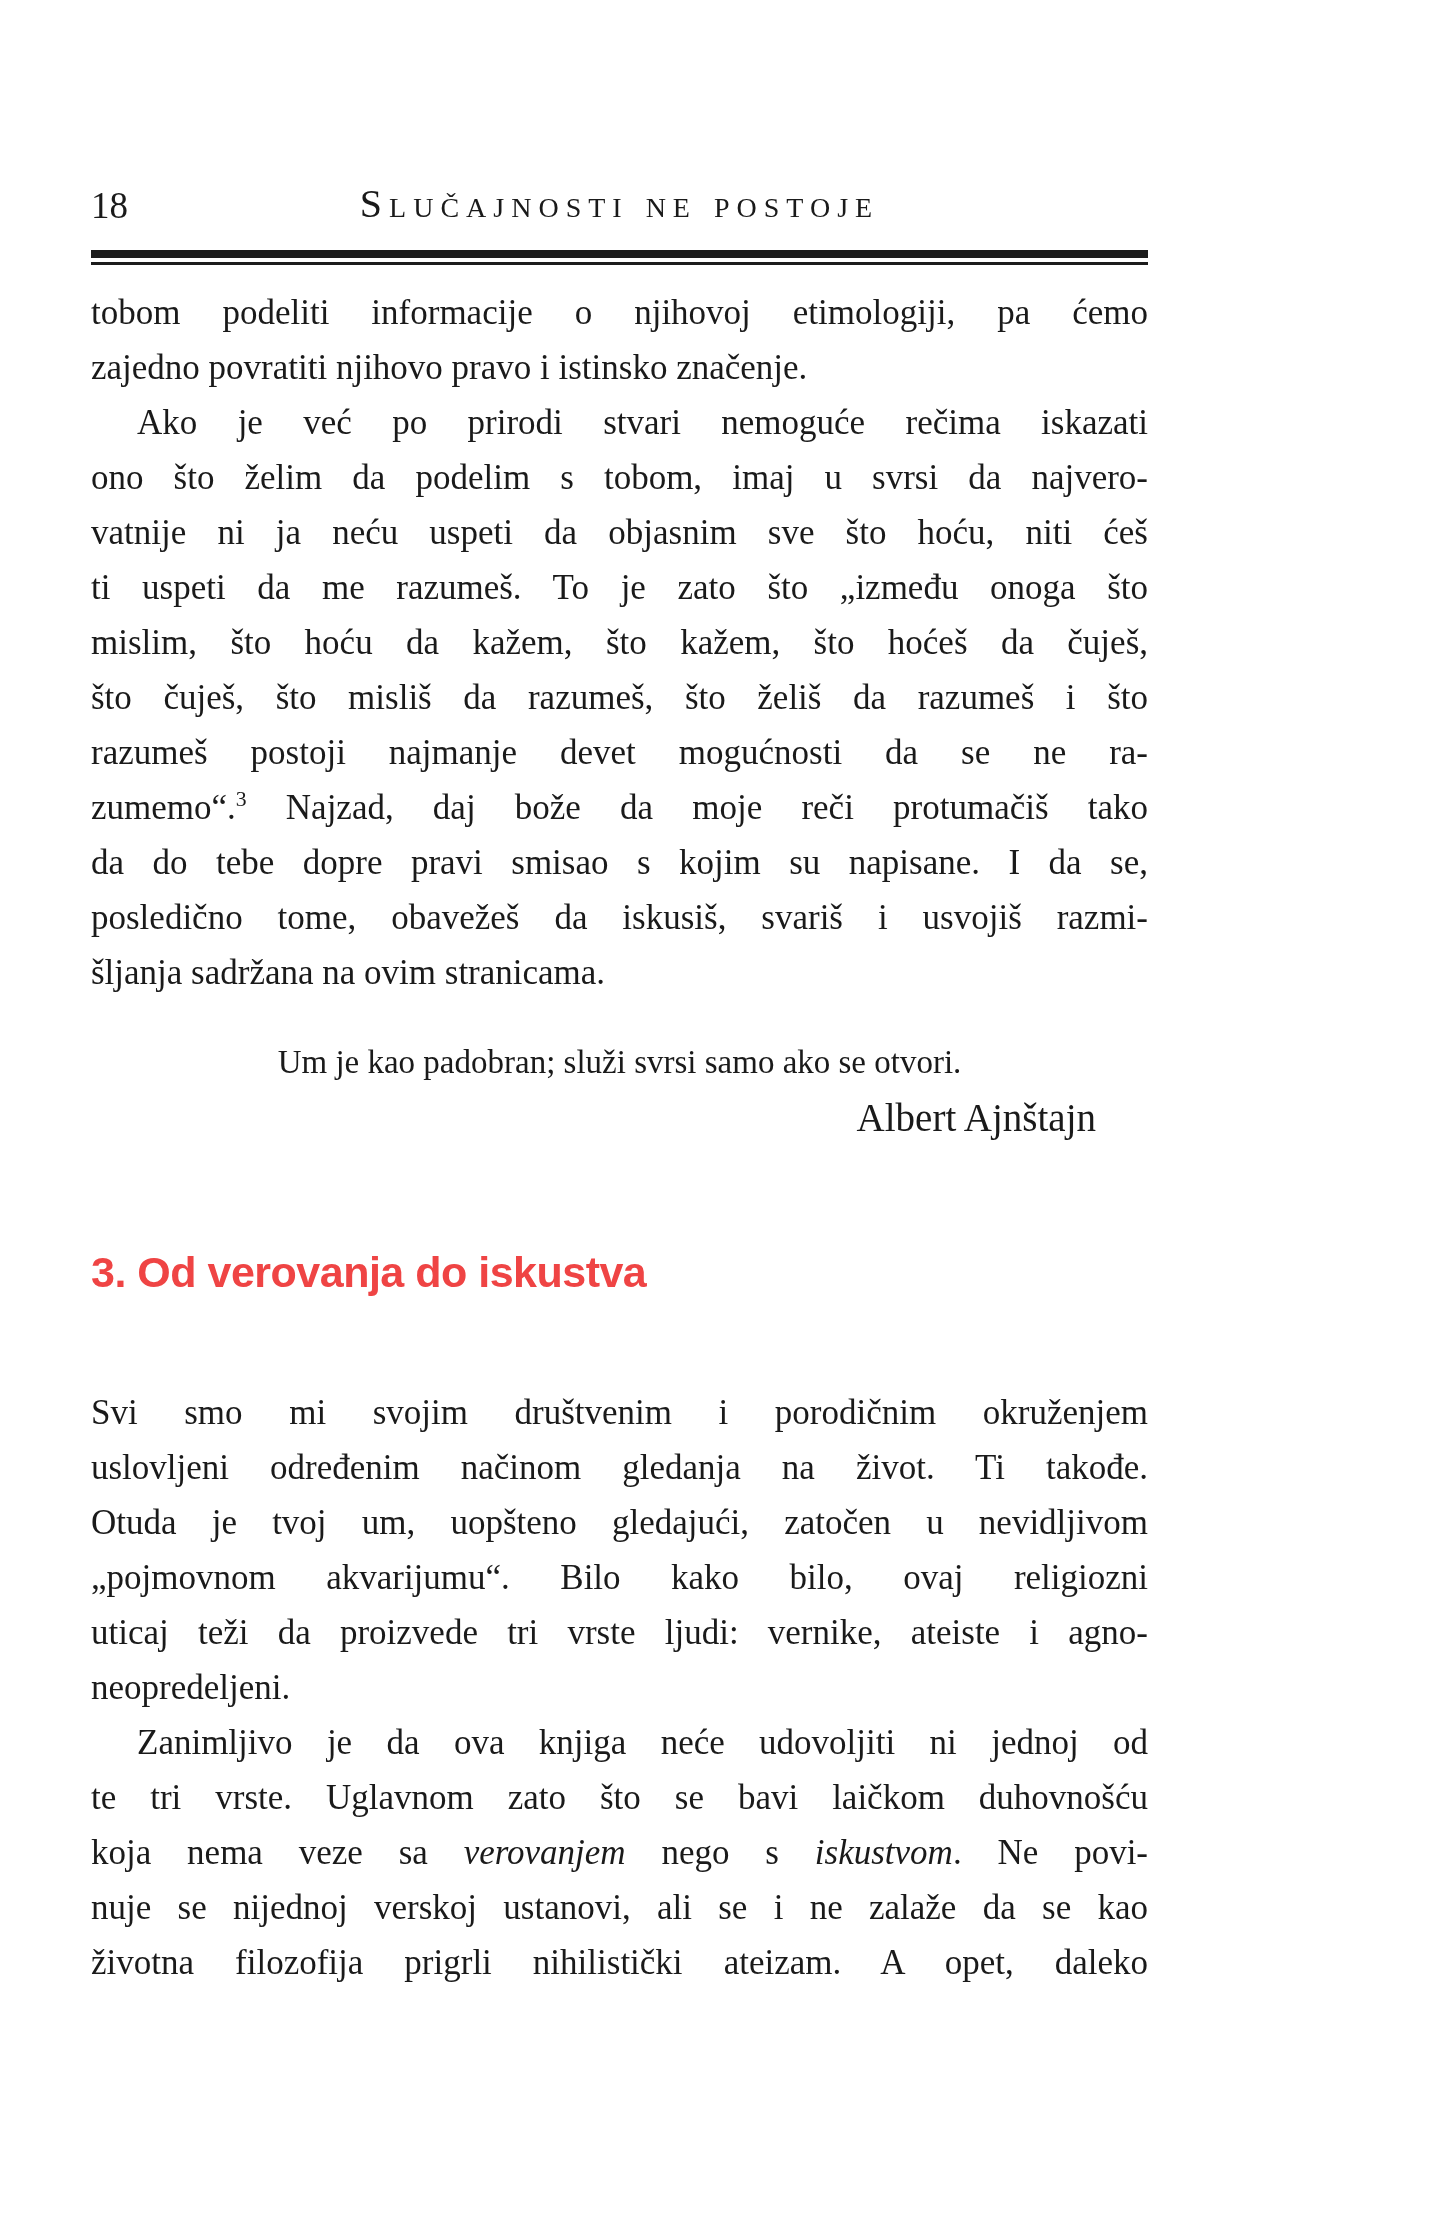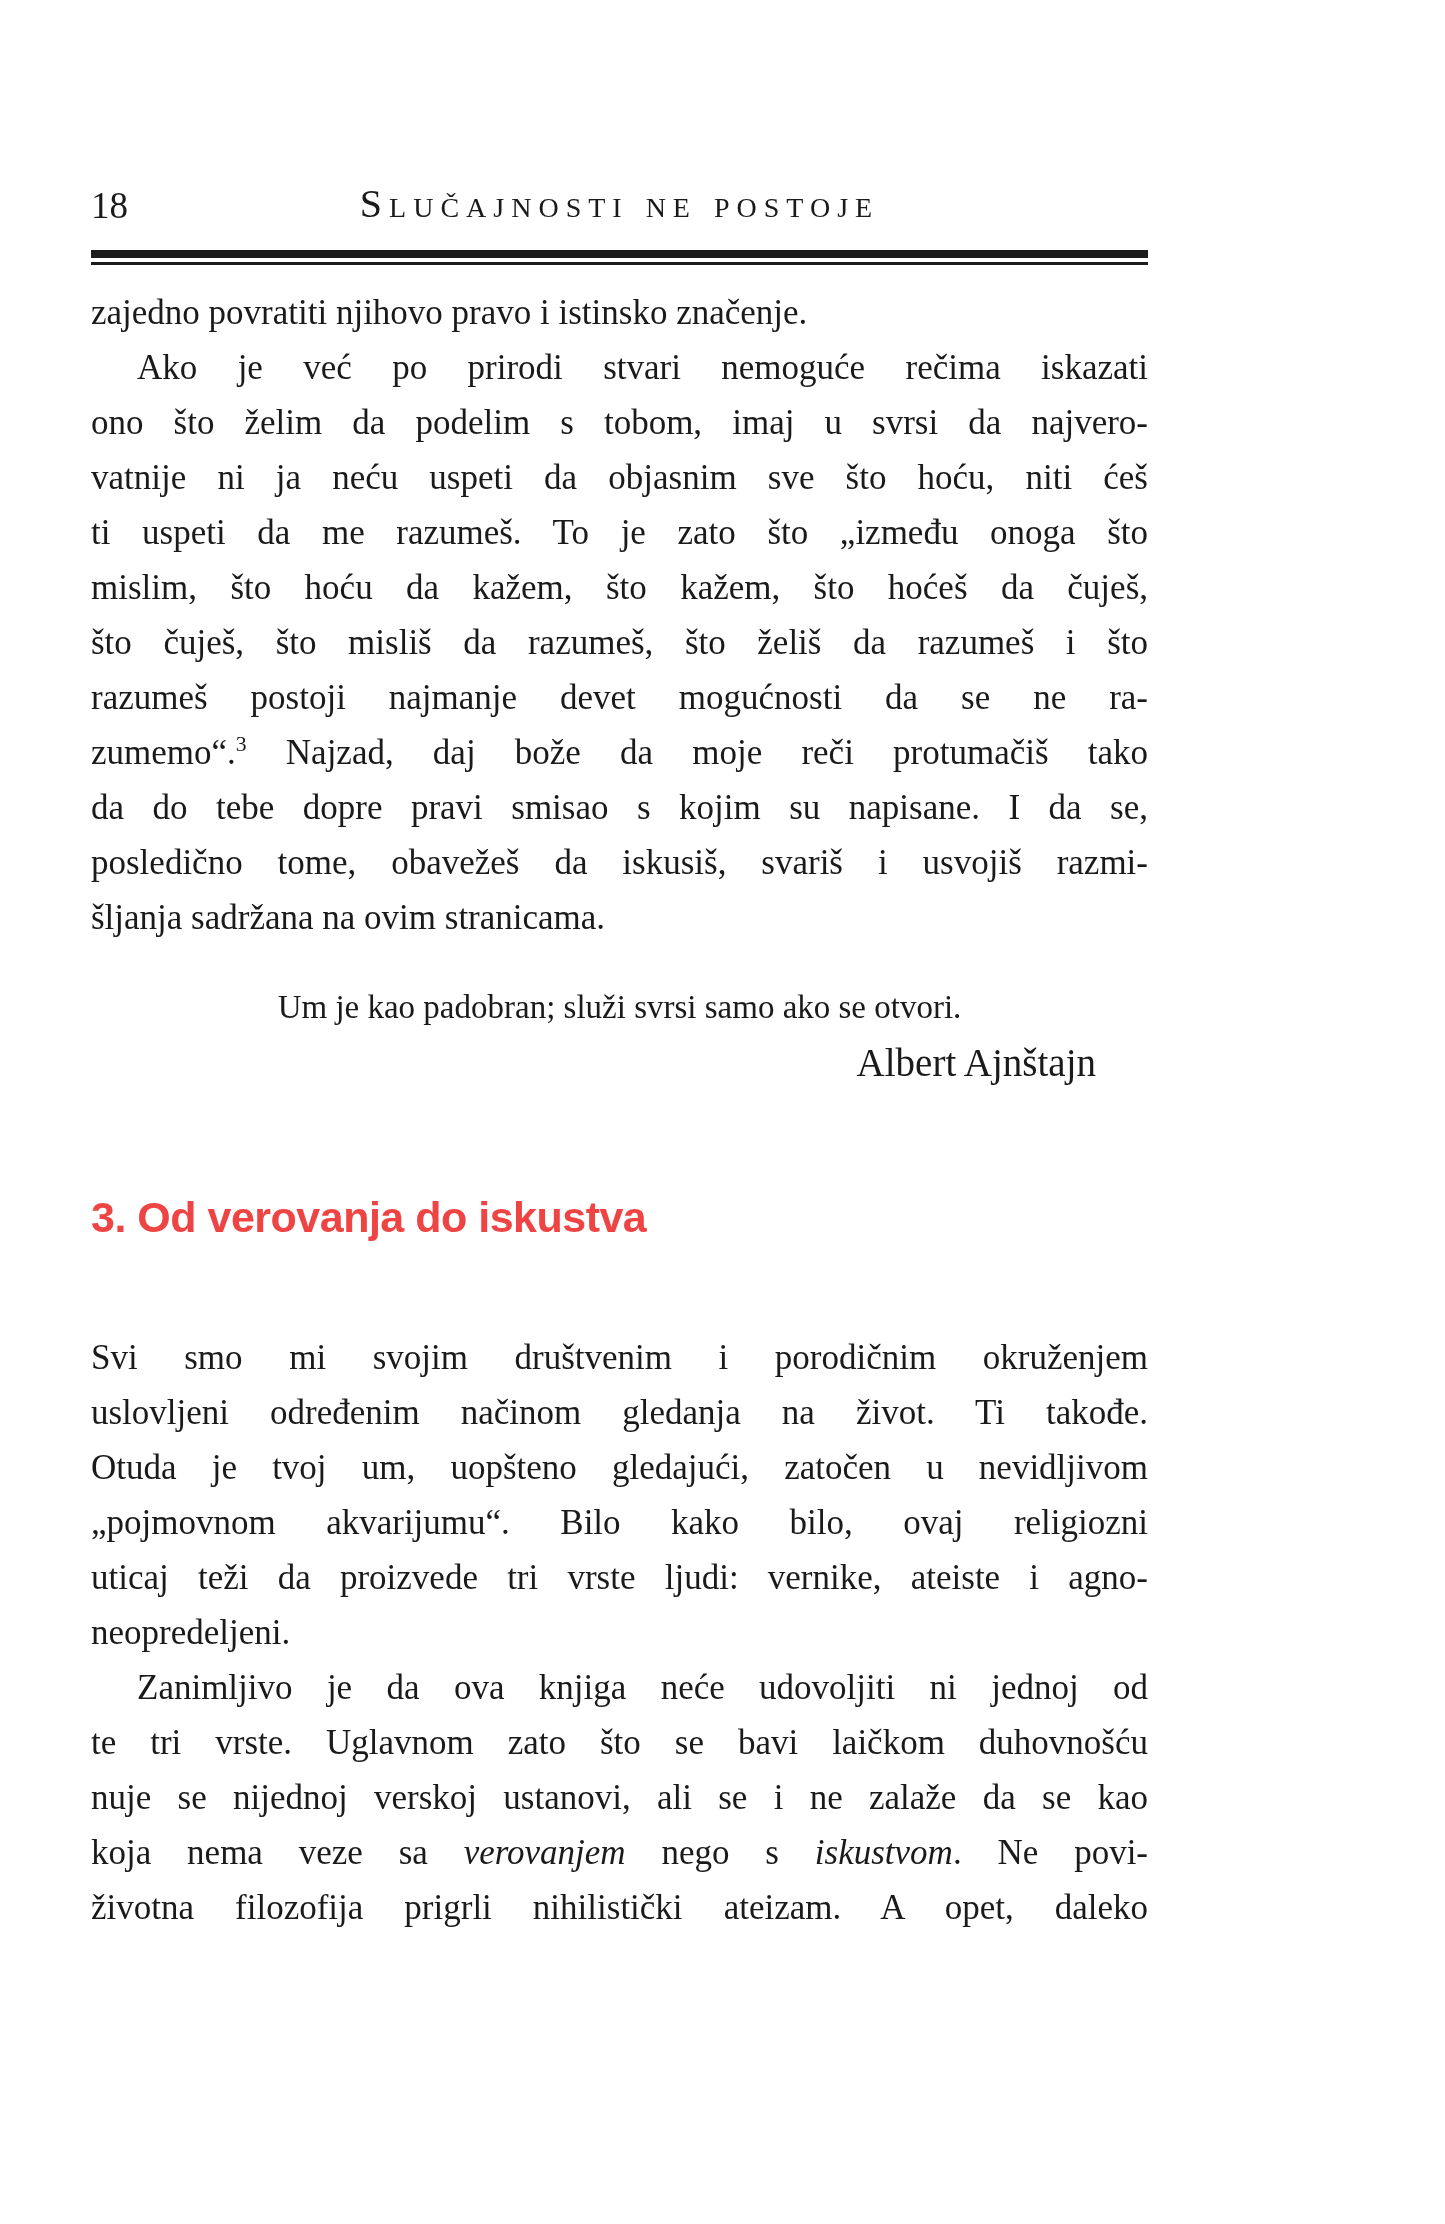--- a/index.html
+++ b/index.html
@@ -88,20 +88,21 @@
       <span class="running-title">Slučajnosti ne postoje</span>
     </div>
 
     <div class="rule">
       <div class="thick"></div>
       <div class="gap"></div>
       <div class="thin"></div>
     </div>
 
     <div class="body-block">
+        <div class="line"><span>tobom podeliti informacije o njihovoj etimologiji, pa ćemo</span></div>
         <div class="line last"><span>zajedno povratiti njihovo pravo i istinsko značenje.</span></div>
         <div class="line indent"><span>Ako je već po prirodi stvari nemoguće rečima iskazati</span></div>
         <div class="line"><span>ono što želim da podelim s tobom, imaj u svrsi da najvero-</span></div>
         <div class="line"><span>vatnije ni ja neću uspeti da objasnim sve što hoću, niti ćeš</span></div>
         <div class="line"><span>ti uspeti da me razumeš. To je zato što „između onoga što</span></div>
         <div class="line"><span>mislim, što hoću da kažem, što kažem, što hoćeš da čuješ,</span></div>
         <div class="line"><span>što čuješ, što misliš da razumeš, što želiš da razumeš i što</span></div>
         <div class="line"><span>razumeš postoji najmanje devet mogućnosti da se ne ra-</span></div>
         <div class="line"><span>zumemo“.</span><span class="sup">3</span><span> Najzad, daj bože da moje reči protumačiš tako</span></div>
         <div class="line"><span>da do tebe dopre pravi smisao s kojim su napisane. I da se,</span></div>
@@ -118,19 +119,19 @@
 
     <div class="body-block second">
         <div class="line"><span>Svi smo mi svojim društvenim i porodičnim okruženjem</span></div>
         <div class="line"><span>uslovljeni određenim načinom gledanja na život. Ti takođe.</span></div>
         <div class="line"><span>Otuda je tvoj um, uopšteno gledajući, zatočen u nevidljivom</span></div>
         <div class="line"><span>„pojmovnom akvarijumu“. Bilo kako bilo, ovaj religiozni</span></div>
         <div class="line"><span>uticaj teži da proizvede tri vrste ljudi: vernike, ateiste i agno-</span></div>
         <div class="line last"><span>neopredeljeni.</span></div>
         <div class="line indent"><span>Zanimljivo je da ova knjiga neće udovoljiti ni jednoj od</span></div>
         <div class="line"><span>te tri vrste. Uglavnom zato što se bavi laičkom duhovnošću</span></div>
+        <div class="line"><span>koja nema veze sa </span><span class="it">verovanjem</span><span> nego s </span><span class="it">iskustvom</span><span>. Ne povi-</span></div>
         <div class="line"><span>nuje se nijednoj verskoj ustanovi, ali se i ne zalaže da se kao</span></div>
-        <div class="line"><span>koja nema veze sa </span><span class="it">verovanjem</span><span> nego s </span><span class="it">iskustvom</span><span>. Ne povi-</span></div>
         <div class="line"><span>životna filozofija prigrli nihilistički ateizam. A opet, daleko</span></div>
       </div>
 
   </div>
 </div>
 
 </body></html>

